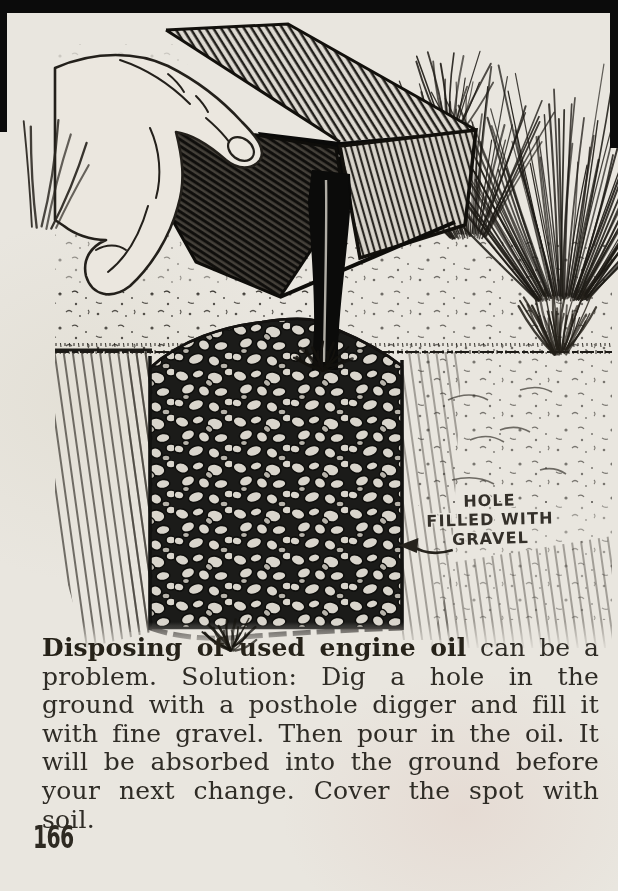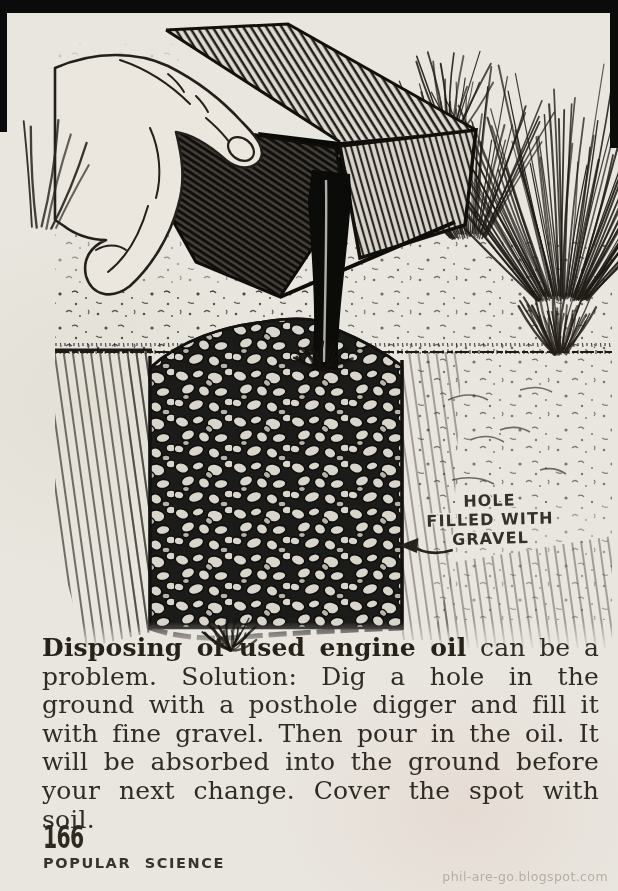--- a/index.html
+++ b/index.html
@@ -422,17 +422,15 @@
       <rect x="0" y="0" width="618" height="13" fill="#0b0b0b"></rect>
       <rect x="0" y="0" width="7" height="132" fill="#0b0b0b"></rect>
       <rect x="610" y="0" width="8" height="148" fill="#0b0b0b"></rect>
     </g>
   </svg>
 
   <div class="article"><b>Disposing of used engine oil</b><span> can be a prob­lem.  Solution:  Dig a hole in the ground with a posthole digger and fill it with fine gravel.  Then pour in the oil.  It will be ab­sorbed into the ground before your next change.  Cover the spot with soil.</span></div>
 
   <div class="footer">
     <span class="pgnum">166</span>
-    <span class="mag">POPULAR SCIENCE</span>
   </div>
 
-  <div class="watermark">phil-are-go.blogspot.com</div>
 </div>
 
 </body></html>

